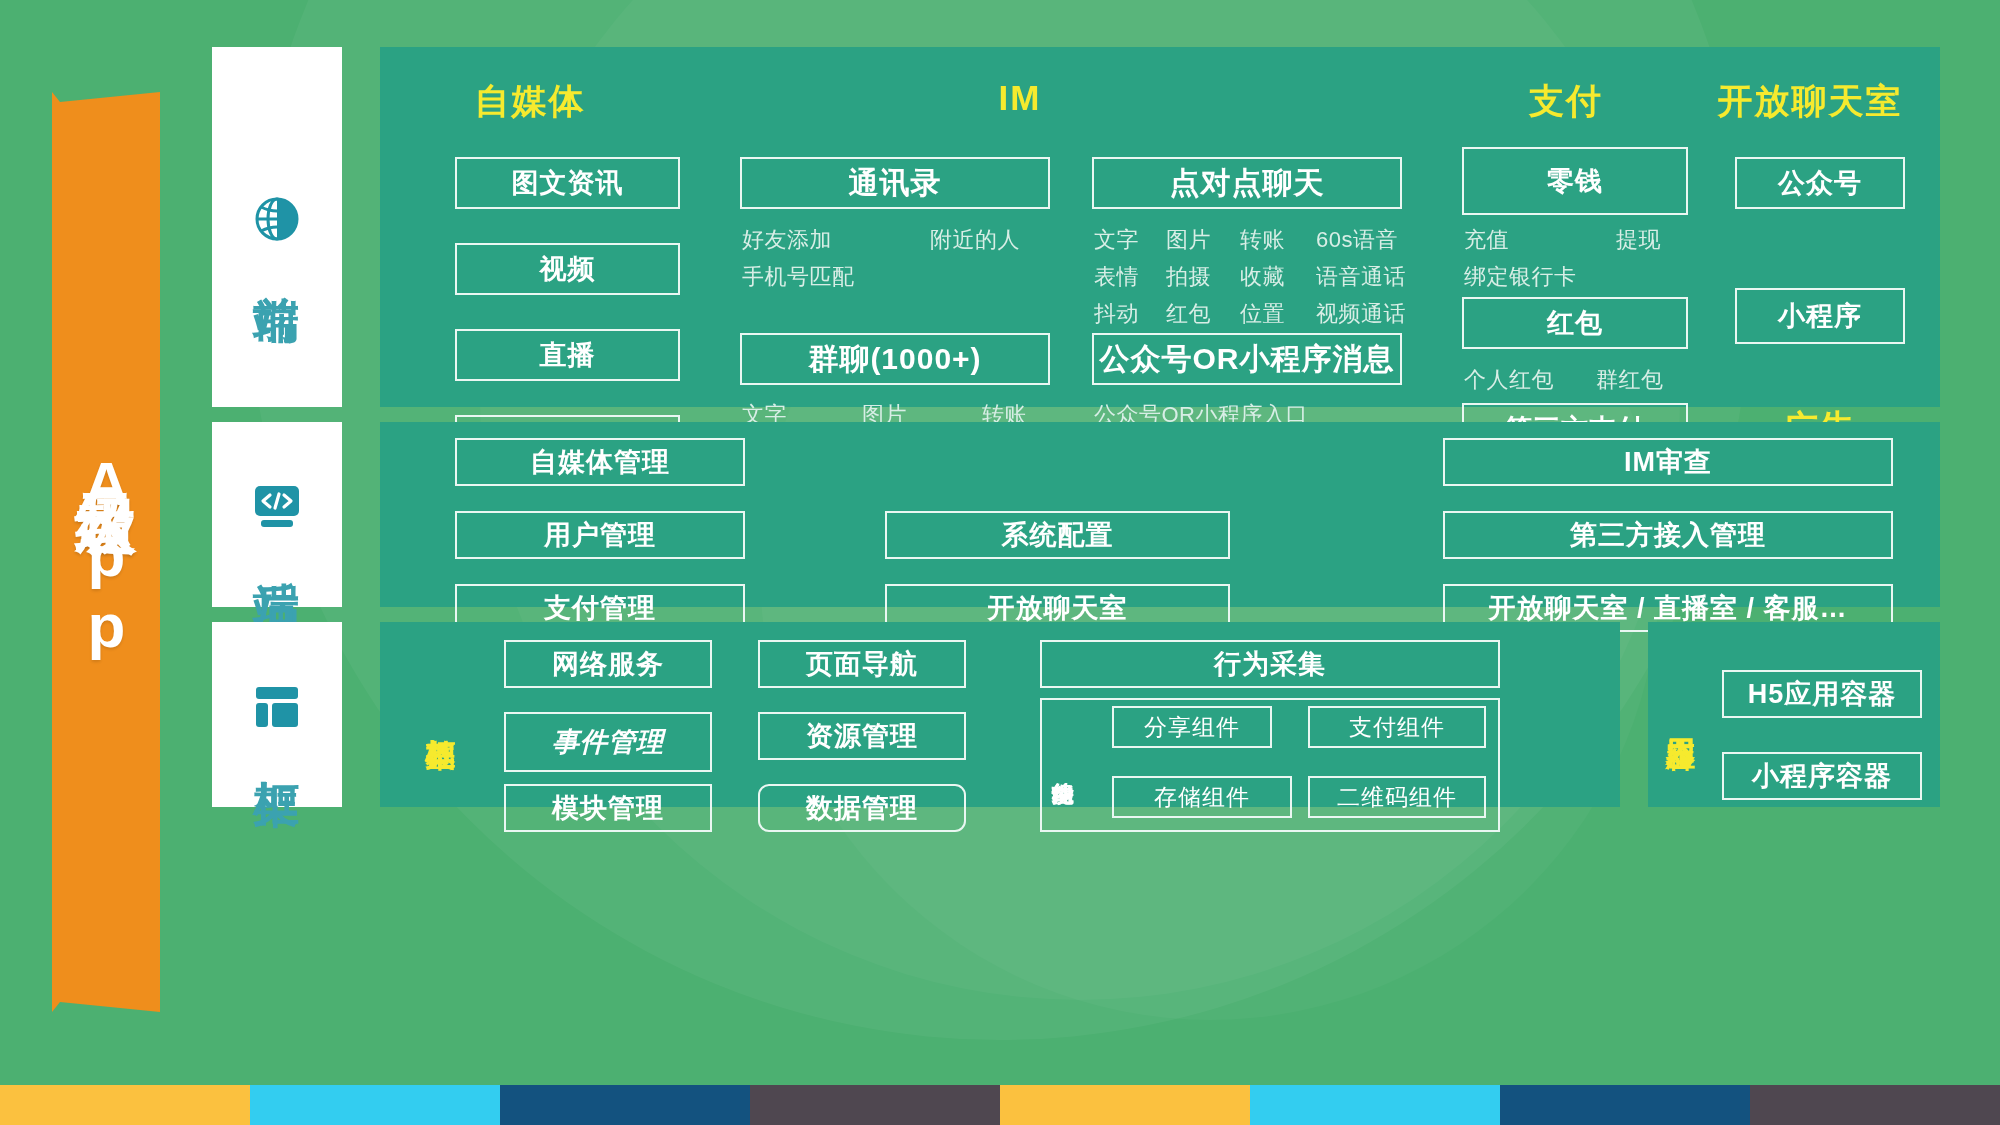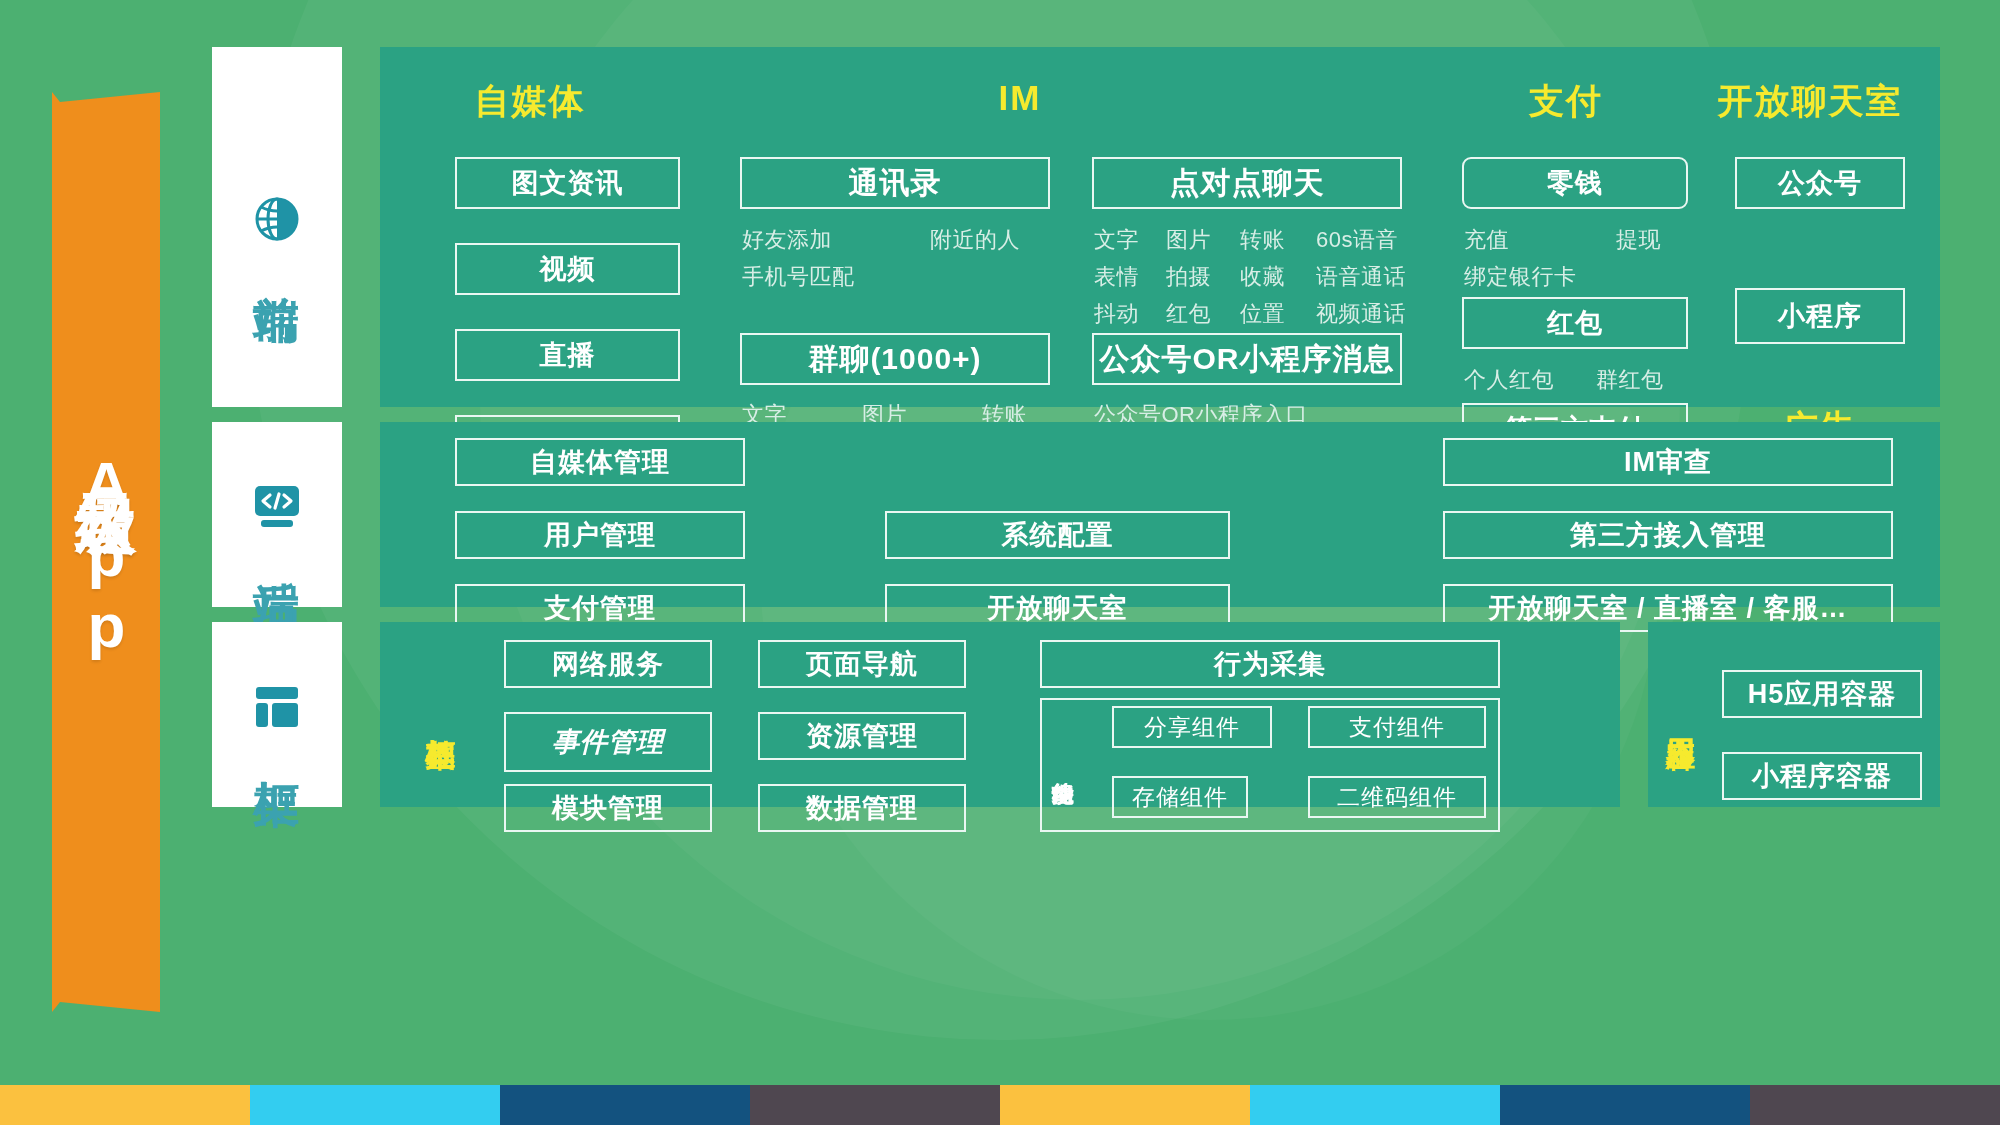--- a/index.html
+++ b/index.html
@@ -187,21 +187,21 @@
   <div class="sub" style="left:1240px;top:299px;">位置</div>
   <div class="sub" style="left:1316px;top:299px;">视频通话</div>
 
   <div class="box lg" style="left:1092px;top:333px;width:310px;height:52px;">公众号OR小程序消息</div>
   <div class="sub" style="left:1094px;top:400px;">公众号OR小程序入口</div>
   <div class="sub" style="left:1094px;top:437px;">聊天室</div>
   <div class="sub" style="left:1316px;top:437px;">直播室</div>
   <div class="sub" style="left:1094px;top:474px;">客服</div>
   <div class="sub" style="left:1344px;top:474px;">……</div>
 
-  <div class="box" style="left:1462px;top:157px;width:226px;height:52px;border-radius:9px;">零钱</div>
+  <div class="box" style="left:1462px;top:147px;width:226px;height:68px;">零钱</div>
   <div class="sub" style="left:1464px;top:225px;">充值</div>
   <div class="sub" style="left:1616px;top:225px;">提现</div>
   <div class="sub" style="left:1464px;top:262px;">绑定银行卡</div>
 
   <div class="box" style="left:1462px;top:297px;width:226px;height:52px;">红包</div>
   <div class="sub" style="left:1464px;top:365px;">个人红包</div>
   <div class="sub" style="left:1596px;top:365px;">群红包</div>
 
   <div class="box" style="left:1462px;top:403px;width:226px;height:52px;">第三方支付</div>
   <div class="sub" style="left:1464px;top:468px;">第三方支付通道</div>
@@ -226,30 +226,30 @@
   <div class="panel" id="panel-fw"></div>
 
   <div class="vlabel" style="left:424px;top:640px;height:150px;">基础框架</div>
 
   <div class="box" style="left:504px;top:640px;width:208px;height:48px;">网络服务</div>
   <div class="box" style="left:504px;top:712px;width:208px;height:60px;font-style:italic;">事件管理</div>
   <div class="box" style="left:504px;top:784px;width:208px;height:48px;">模块管理</div>
 
   <div class="box" style="left:758px;top:640px;width:208px;height:48px;">页面导航</div>
   <div class="box" style="left:758px;top:712px;width:208px;height:48px;">资源管理</div>
-  <div class="box" style="left:758px;top:784px;width:208px;height:48px;">数据管理</div>
+  <div class="box" style="left:758px;top:784px;width:208px;height:48px;border-radius:11px;">数据管理</div>
 
   <div class="box" style="left:1040px;top:640px;width:460px;height:48px;">行为采集</div>
 
   <div class="grpbox" style="left:1040px;top:698px;width:460px;height:134px;"></div>
   <div class="vlabel white" style="left:1050px;top:706px;height:118px;">功能组件</div>
 
   <div class="box sm" style="left:1112px;top:706px;width:160px;height:42px;">分享组件</div>
   <div class="box sm" style="left:1308px;top:706px;width:178px;height:42px;">支付组件</div>
-  <div class="box sm" style="left:1112px;top:776px;width:136px;height:42px;">存储组件</div>
+  <div class="box sm" style="left:1112px;top:776px;width:180px;height:42px;">存储组件</div>
   <div class="box sm" style="left:1308px;top:776px;width:178px;height:42px;">二维码组件</div>
 
   <div class="panel" id="panel-appc"></div>
   <div class="vlabel" style="left:1664px;top:640px;height:150px;">应用容器</div>
   <div class="box" style="left:1722px;top:670px;width:200px;height:48px;">H5应用容器</div>
   <div class="box" style="left:1722px;top:752px;width:200px;height:48px;">小程序容器</div>
 
   <div class="strip">
     <span style="flex: 1 1 0%; background: rgb(251, 193, 63);"></span>
     <span style="flex: 1 1 0%; background: rgb(51, 205, 240);"></span>

